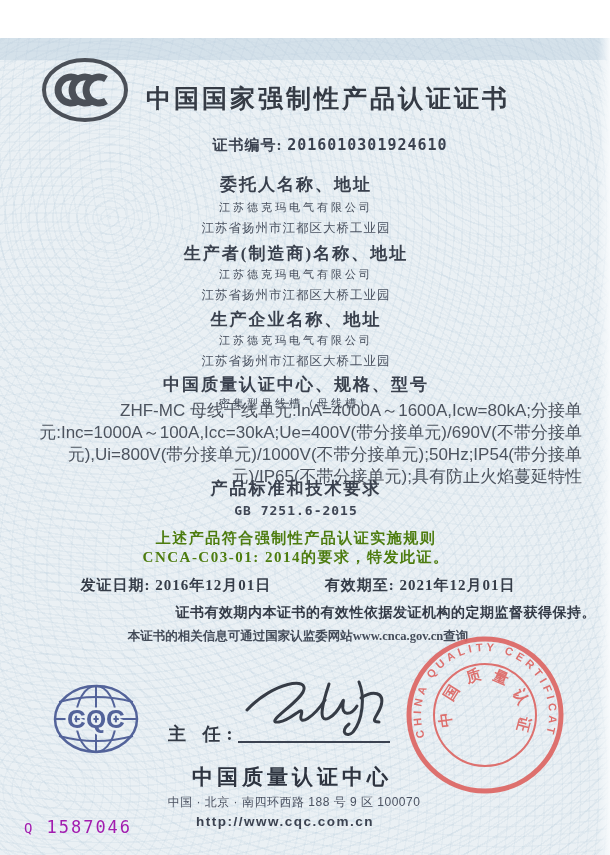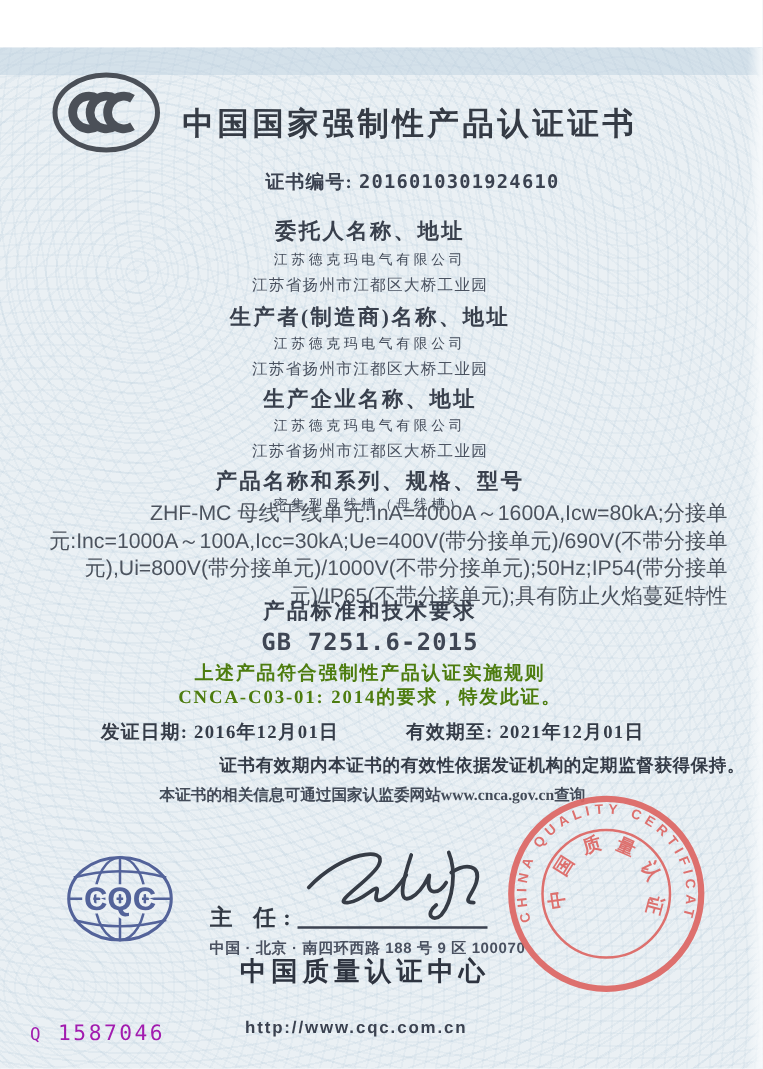--- a/index.html
+++ b/index.html
@@ -44,21 +44,21 @@
 
   .dates{top:560px;font-size:15px;font-weight:bold;color:#353c48;padding-right:14px;box-sizing:border-box;letter-spacing:1px;}
   .dates .gap{display:inline-block;width:44px;}
 
   .maintain{top:588px;font-size:14px;font-weight:bold;letter-spacing:0.5px;color:#343b47;padding-right:14px;box-sizing:border-box;text-align:right;}
   .query{top:612px;font-size:12.5px;font-weight:bold;color:#434b58;padding-right:14px;box-sizing:border-box;}
 
   .director{left:168px;top:722px;font-size:18px;font-weight:bold;letter-spacing:6px;color:#333a45;}
   .sigline{left:238px;top:741px;width:152px;border-bottom:2px solid #3b4250;height:0;}
   .org{top:747px;font-size:21px;font-weight:bold;letter-spacing:4px;color:#2e3440;padding-right:26px;box-sizing:border-box;}
-  .footer-addr{top:734px;font-size:12px;font-weight:bold;color:#4a5160;padding-right:22px;box-sizing:border-box;letter-spacing:0.5px;font-family:"Liberation Sans", sans-serif;}
+  .footer-addr{top:778px;font-size:12px;font-weight:normal;color:#4a5160;padding-right:22px;box-sizing:border-box;letter-spacing:0.5px;font-family:"Liberation Sans", sans-serif;}
   .footer-url{top:798px;font-size:13.5px;font-weight:bold;color:#3b4250;padding-right:40px;box-sizing:border-box;letter-spacing:1.5px;font-family:"Liberation Sans", sans-serif;}
 
   .serial{left:24px;top:817px;font-size:17px;color:#a21caf;font-family:"DejaVu Sans Mono", monospace;letter-spacing:2px;}
   .serial .pfx{font-size:14px;margin-right:14px;letter-spacing:0;}
 
   .stamp{left:400px;top:630px;width:170px;height:170px;opacity:0.92;}
   .ccc-logo{left:40px;top:56px;}
   .cqc-logo{left:50px;top:680px;}
   .signature{left:233px;top:672px;}
 </style>
@@ -85,26 +85,26 @@
 <div class="abs center sec-addr" style="top:204px">江苏省扬州市江都区大桥工业园</div>
 
 <div class="abs center sec-label" style="top:226px">生产者(制造商)名称、地址</div>
 <div class="abs center sec-name" style="top:251px">江苏德克玛电气有限公司</div>
 <div class="abs center sec-addr" style="top:271px">江苏省扬州市江都区大桥工业园</div>
 
 <div class="abs center sec-label" style="top:292px">生产企业名称、地址</div>
 <div class="abs center sec-name" style="top:317px">江苏德克玛电气有限公司</div>
 <div class="abs center sec-addr" style="top:337px">江苏省扬州市江都区大桥工业园</div>
 
-<div class="abs center sec-label" style="top:357px">产品名称和系列、规格、型号</div>
+<div class="abs center sec-label" style="top:357px">中国质量认证中心、规格、型号</div>
 <div class="abs center sec-name" style="top:380px">密集型母线槽（母线槽）</div>
 <div class="abs spec">ZHF-MC 母线干线单元:InA=4000A～1600A,Icw=80kA;分接单元:Inc=1000A～100A,Icc=30kA;Ue=400V(带分接单元)/690V(不带分接单元),Ui=800V(带分接单元)/1000V(不带分接单元);50Hz;IP54(带分接单元)/IP65(不带分接单元);具有防止火焰蔓延特性</div>
 
 <div class="abs center sec-label" style="top:461px">产品标准和技术要求</div>
-<div class="abs center" style="top:487px;font-size:19px;font-weight:bold;color:#3f4654;letter-spacing:1px;padding-right:18px;box-sizing:border-box;font-family:'DejaVu Sans Mono',monospace">GB 7251.6-2015</div>
+<div class="abs center" style="top:487px;font-size:13px;font-weight:bold;color:#3f4654;letter-spacing:1px;padding-right:18px;box-sizing:border-box;font-family:'DejaVu Sans Mono',monospace">GB 7251.6-2015</div>
 
 <div class="abs center stmt" style="top:513px">上述产品符合强制性产品认证实施规则</div>
 <div class="abs center stmt" style="top:532px">CNCA-C03-01: 2014的要求，特发此证。</div>
 
 <div class="abs center dates">
   <span>发证日期:</span>
   <span>2016年12月01日</span>
   <span class="gap"></span>
   <span>有效期至:</span>
   <span>2021年12月01日</span>

